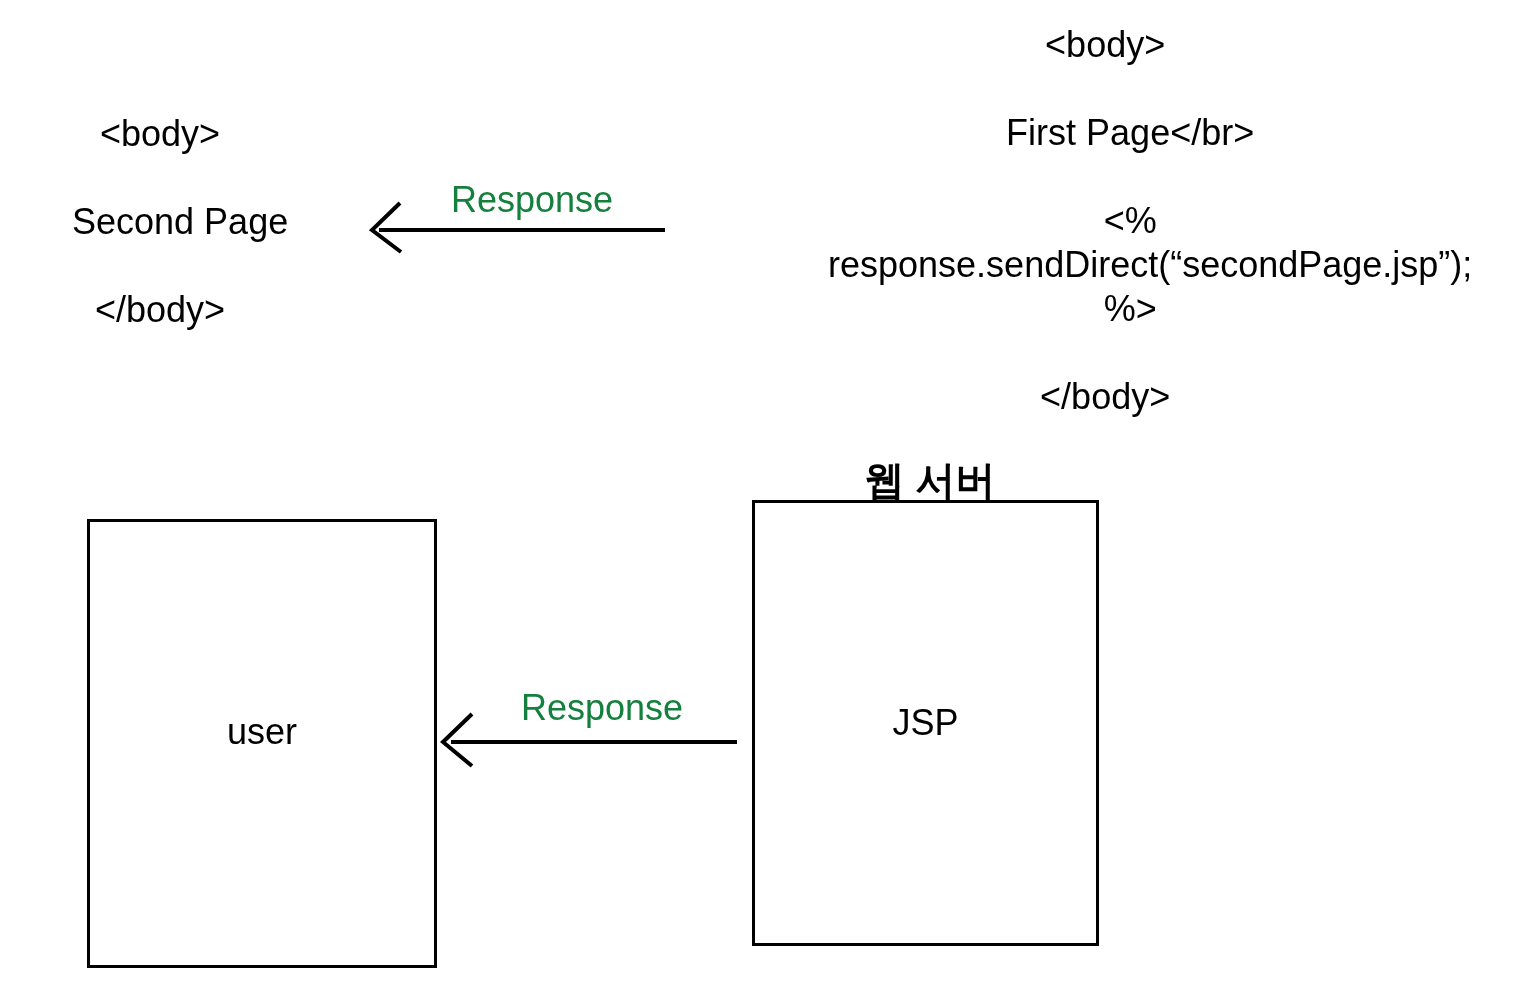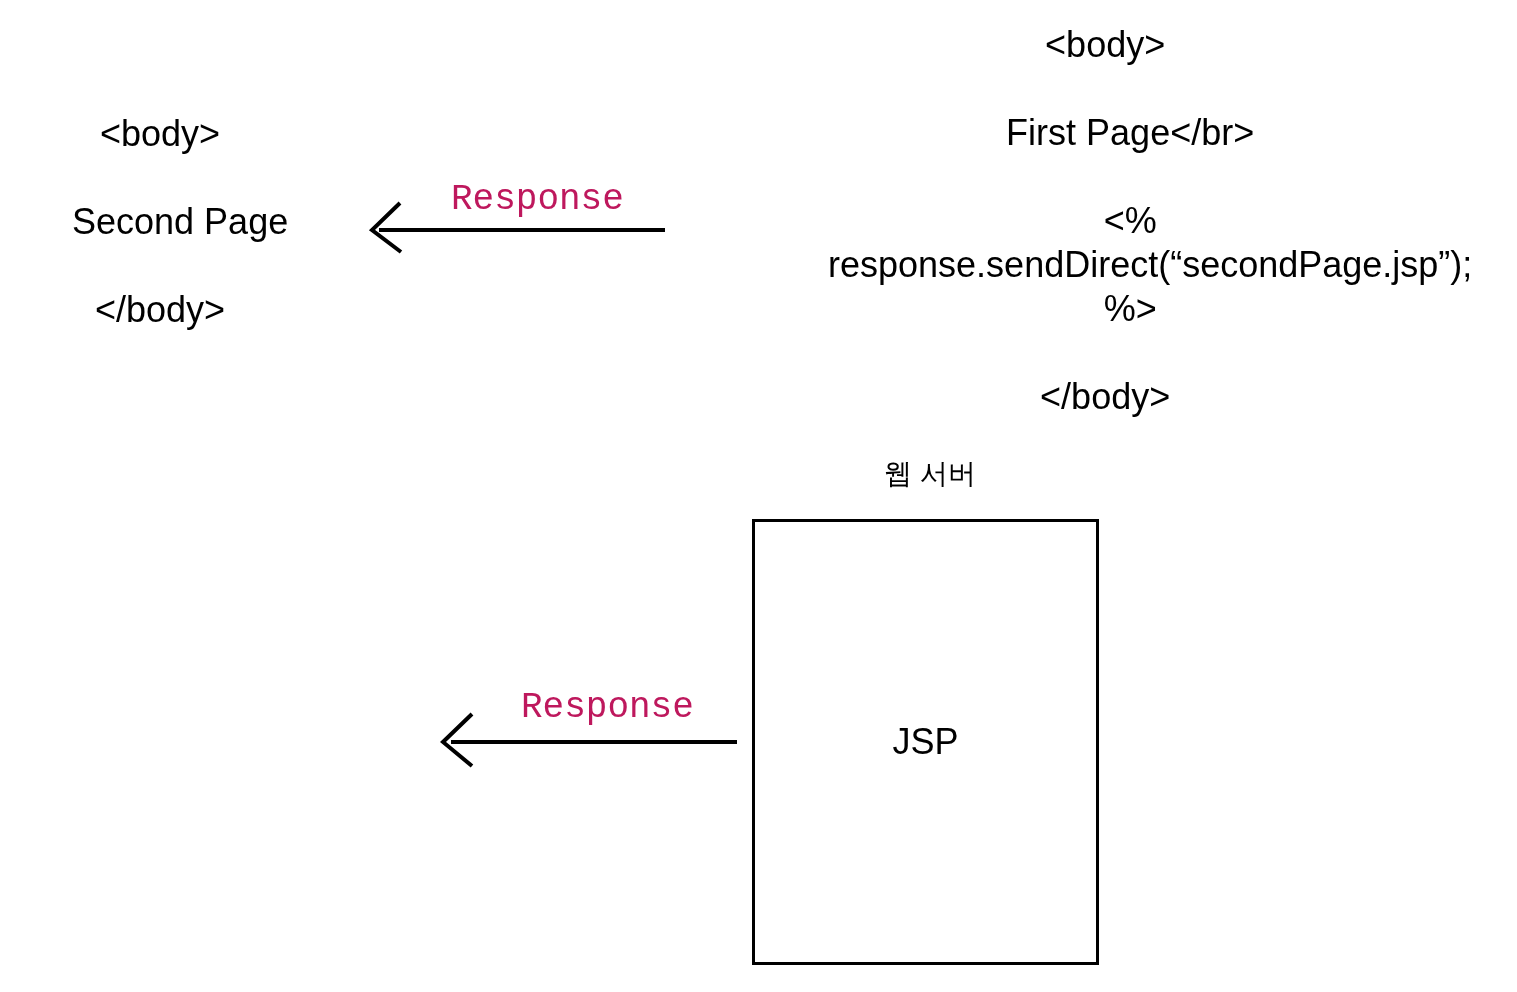--- a/index.html
+++ b/index.html
@@ -25,48 +25,48 @@
     white-space: pre;
     color: #000000;
     text-align: center;
   }
   .code-left  { left: 32px;  top: 112px; }
   .code-right { left: 738px; top: 23px;  }
   .flow-label {
     position: absolute;
     font-size: 36px;
     line-height: 1;
-    color: #be185d;
+    color: #15803d;
     white-space: nowrap;
-    font-family: Liberation Mono, monospace;
   }
   .response-top    { left: 451px; top: 182px; }
   .response-bottom { left: 521px; top: 690px; }
   .server-label {
     position: absolute;
     left: 825px;
     top: 460px;
     width: 210px;
     text-align: center;
-    font-size: 28px;
+    font-size: 40px;
     line-height: 1;
     color: #000000;
     white-space: nowrap;
+    font-weight: bold;
   }
   .box {
     position: absolute;
     box-sizing: border-box;
     border: 3px solid #000000;
     background: #ffffff;
     display: flex;
     align-items: center;
     justify-content: center;
   }
   .box-user { left: 87px;  top: 519px; width: 350px; height: 449px; }
-  .box-jsp  { left: 752px; top: 519px; width: 347px; height: 446px; }
+  .box-jsp  { left: 752px; top: 500px; width: 347px; height: 446px; }
   .box-label {
     font-size: 36px;
     line-height: 1;
     color: #000000;
   }
   .box-user .box-label { transform: translateY(-12px); }
   .arrow-layer {
     position: absolute;
     left: 0;
     top: 0;
@@ -95,20 +95,23 @@
      %&gt;
 
 &lt;/body&gt;</pre>
 
   <div class="flow-label response-top">Response</div>
 
   <div class="flow-label response-bottom">Response</div>
 
   <div class="server-label">웹 서버</div>
 
+  <div class="box box-user">
+    <span class="box-label">user</span>
+  </div>
 
   <div class="box box-jsp">
     <span class="box-label">JSP</span>
   </div>
 
   <svg class="arrow-layer" viewBox="0 0 1517 992" xmlns="http://www.w3.org/2000/svg">
     <g stroke="#000000" stroke-width="4" fill="none">
       <line x1="665" y1="230" x2="379" y2="230"></line>
       <polyline points="400,203 372,230 401,252"></polyline>
     </g>

